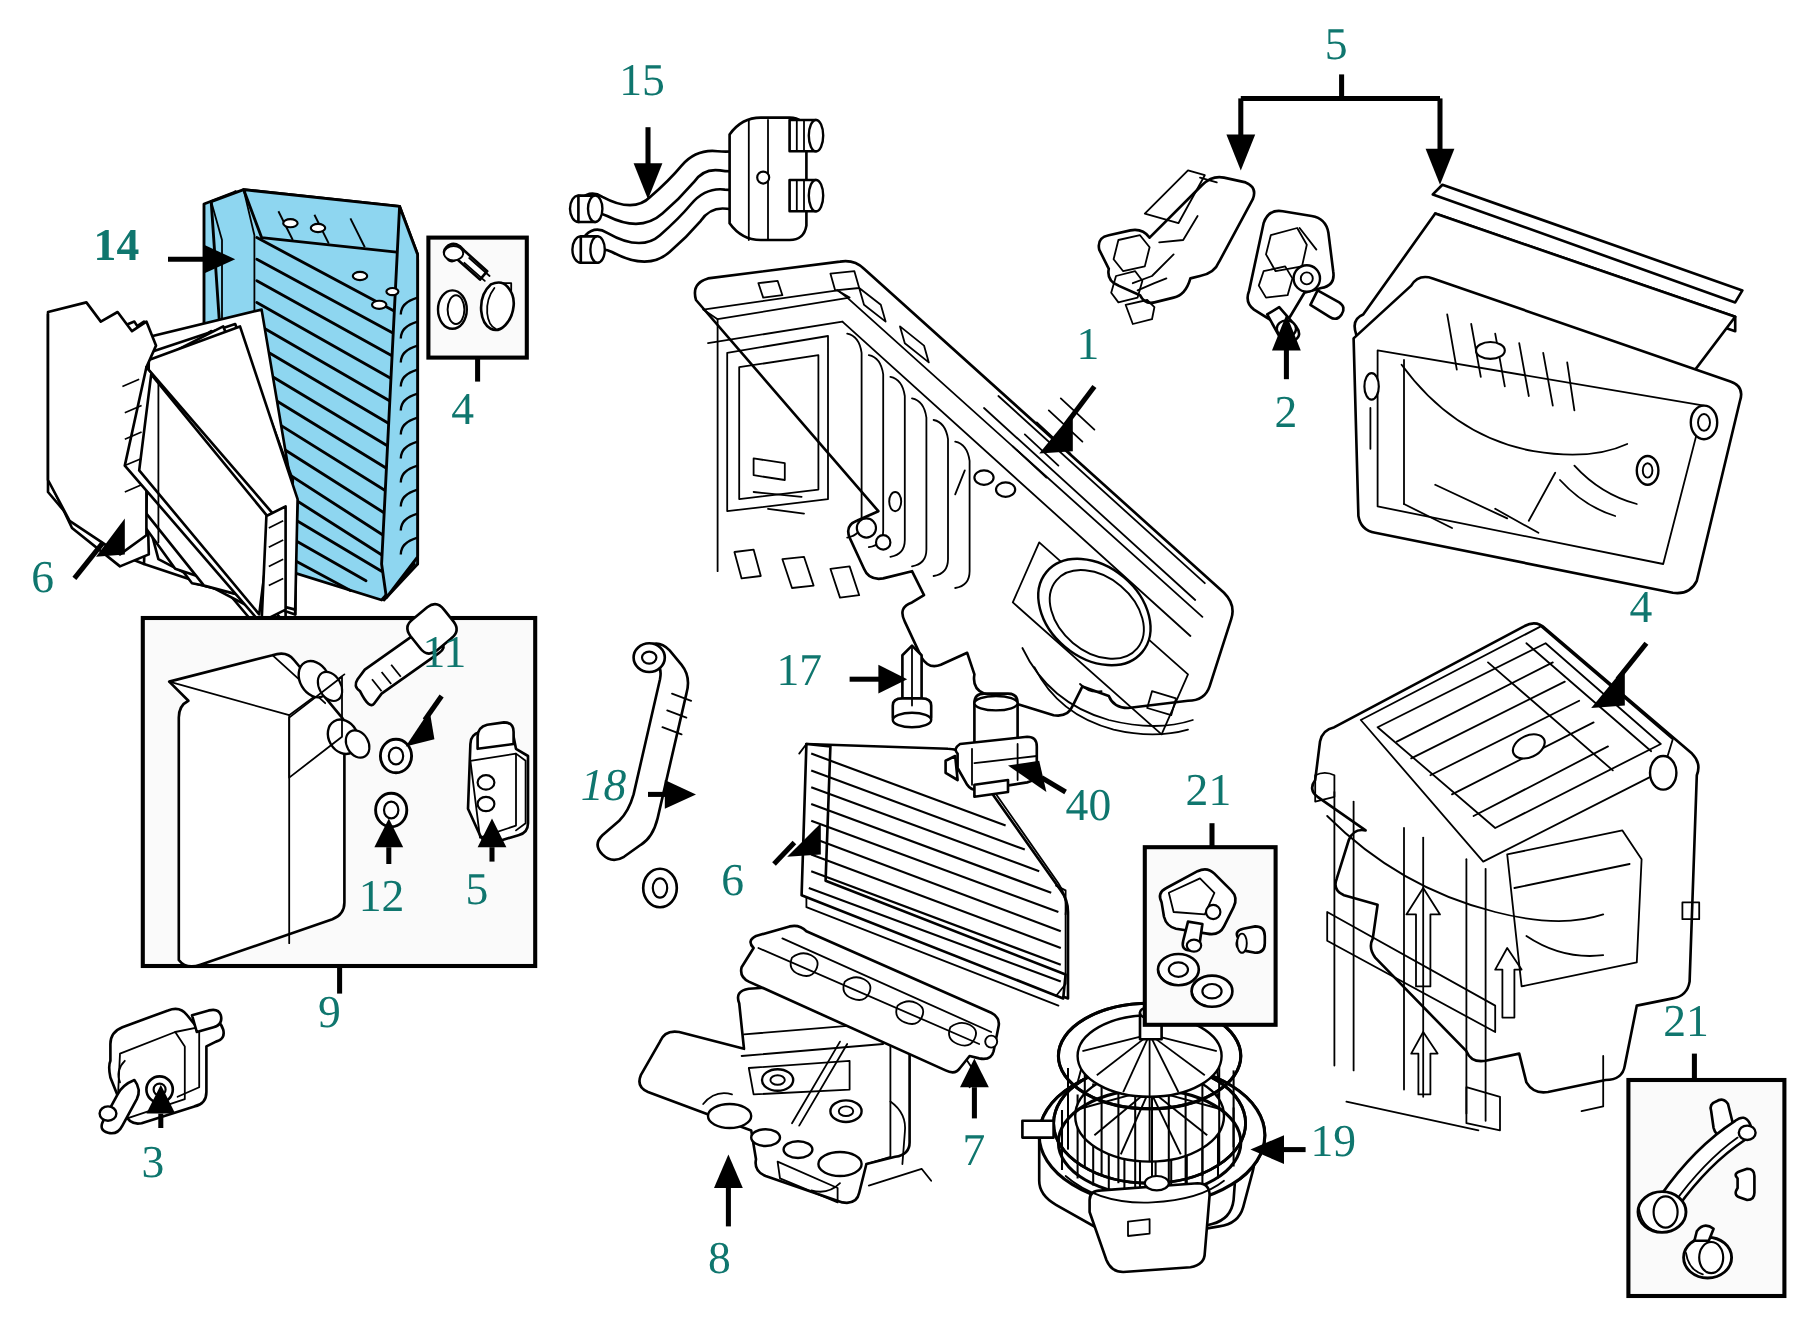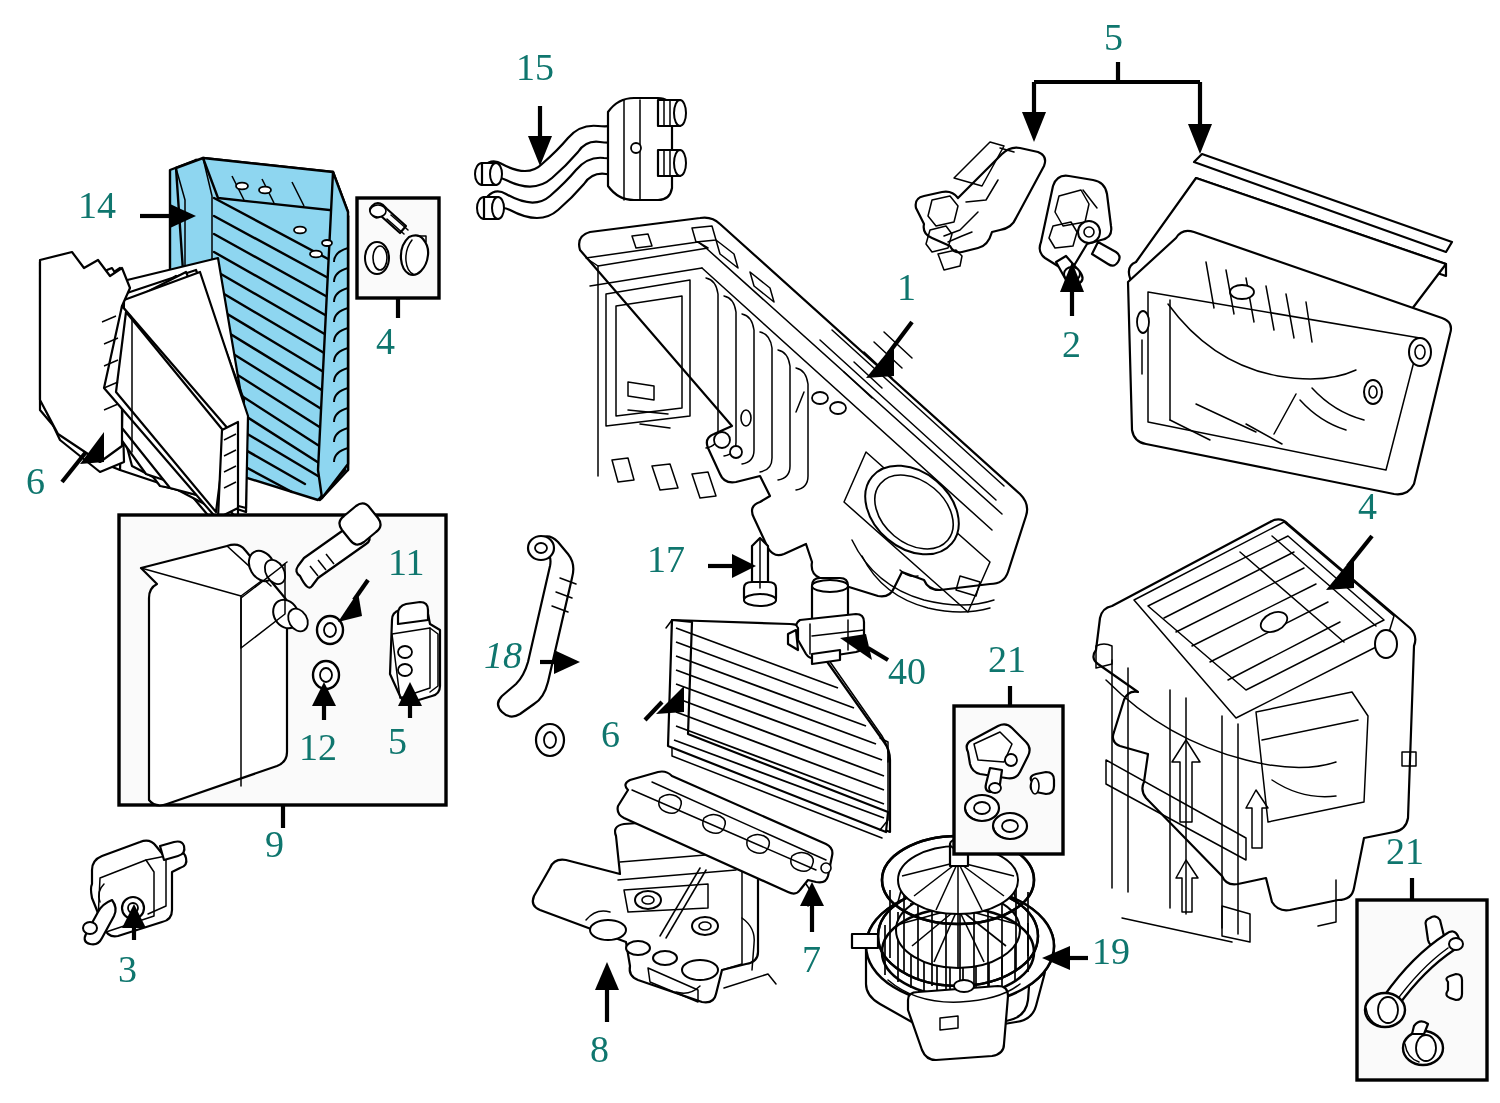--- a/index.html
+++ b/index.html
@@ -740,24 +740,24 @@
   <div class="callnum" style="left:897px; top:268px;">1</div>
   <div class="callnum" style="left:1062px; top:325px;">2</div>
   <div class="callnum" style="left:118px; top:950px;">3</div>
   <div class="callnum" style="left:1358px; top:487px;">4</div>
   <div class="callnum" style="left:1104px; top:18px;">5</div>
   <div class="callnum" style="left:601px; top:715px;">6</div>
   <div class="callnum" style="left:802px; top:940px;">7</div>
   <div class="callnum" style="left:590px; top:1030px;">8</div>
   <div class="callnum" style="left:265px; top:825px;">9</div>
   <div class="callnum" style="left:388px; top:722px;">5</div>
-  <div class="callnum" style="left:352px; top:543px;margin-left:36px;">11</div>
+  <div class="callnum" style="left:352px; top:525px;">11</div>
   <div class="callnum" style="left:299px; top:728px;text-align:right;">12</div>
   <div class="callnum" style="left:26px; top:462px;">6</div>
-  <div class="callnum" style="left:78px; top:186px;">14</div>
+  <div class="callnum" style="left:78px; top:186px;font-weight:bold;">14</div>
   <div class="callnum" style="left:516px; top:48px;">15</div>
   <div class="callnum" style="left:376px; top:322px;">4</div>
   <div class="callnum" style="left:647px; top:540px;">17</div>
   <div class="callnum" style="left:484px; top:636px;font-style:italic;">18</div>
   <div class="callnum" style="left:1092px; top:932px;">19</div>
   <div class="callnum" style="left:888px; top:652px;">40</div>
   <div class="callnum" style="left:988px; top:640px;">21</div>
   <div class="callnum" style="left:1386px; top:832px;">21</div>
 
 </div>

